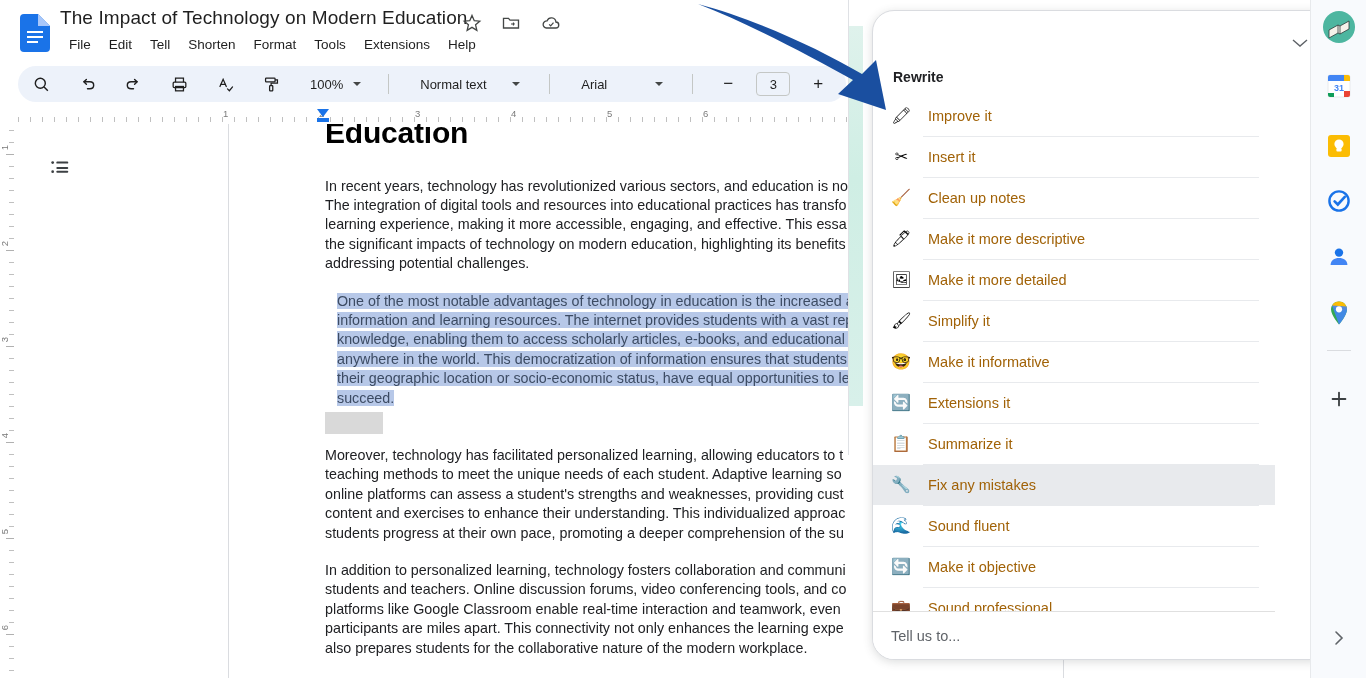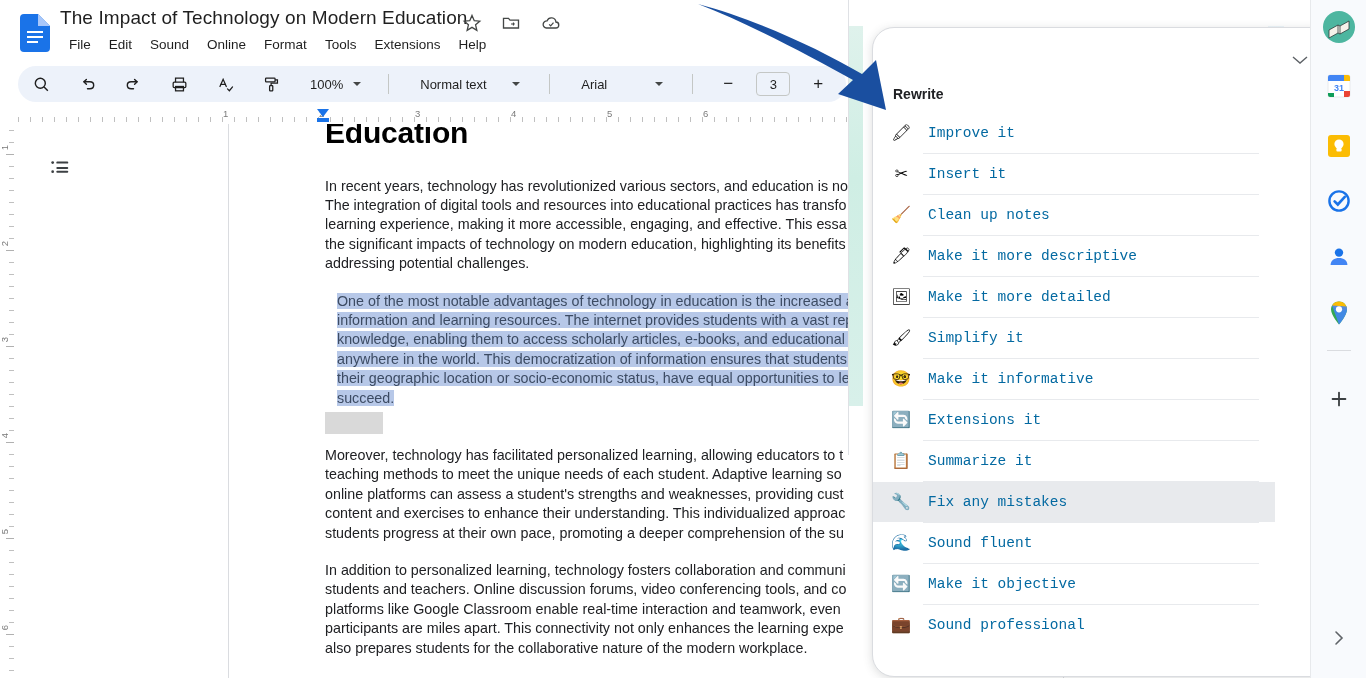--- a/index.html
+++ b/index.html
@@ -132,41 +132,41 @@
     position:absolute; left:0px; top:26px; width:14px; height:380px;
     background:linear-gradient(180deg,#dff2ec 0%, #cfeee4 40%, #d8f0ea 100%);
   }
   .gem-strip-r {
     position:absolute; right:4px; top:26px; width:16px; height:380px;
     background:linear-gradient(180deg,#eef6fb 0%, #86e8c2 38%, #10d4a8 72%, #0ed2a6 100%);
   }
 
   
   .popup {
-    position:absolute; left:872px; top:27px; width:460px; height:650px;
+    position:absolute; left:872px; top:10px; width:460px; height:650px;
     background:#fff; border:1px solid #dadce0; border-radius:22px;
     box-shadow:0 2px 10px rgba(60,64,67,0.18);
     overflow:hidden;
   }
   .popup-chevron { position:absolute; right:22px; top:24px; width:18px; height:12px; cursor:pointer; color:#5f6368; }
   .popup-title {
     position:absolute; left:20px; top:58px; font-size:14px; font-weight:bold; color:#202124;
   }
   .popup-list {
     position:absolute; left:0px; top:85px; width:402px; height:524px; overflow:hidden;
   }
   .mrow {
     position:relative; display:flex; align-items:center; height:40px; padding:0 16px 0 18px; cursor:pointer;
   }
   .mrow.active { background:#e8eaed; }
   .mrow .mico {
     width:21px; height:21px; margin-right:16px; flex:0 0 auto; display:flex; align-items:center; justify-content:center;
     font-size:16px; line-height:1;
   }
-  .mrow .mlabel { font-size:14.5px; color:#0369a1; white-space:nowrap;font-family:Liberation Mono, monospace; }
+  .mrow .mlabel { font-size:14.5px; color:#a16207; white-space:nowrap; }
   .mdiv { height:1px; background:#e8eaed; margin:0 16px 0 50px; }
 
   .popup-footer {
     position:absolute; left:0; bottom:0; width:402px; height:48px; border-top:1px solid #e0e0e0;
     display:flex; align-items:center; padding-left:18px; background:#fff;
   }
   .popup-footer .ph { font-size:14.5px; color:#5f6368; }
 
   
   .pop-sb { position:absolute; right:2px; top:14px; width:15px; height:596px; background:#fafafa; border-left:1px solid #eee;}
@@ -220,22 +220,22 @@
         <svg width="22" height="20" viewBox="0 0 24 24" fill="none" stroke="#444746" stroke-width="1.6">
           <path d="M6.5 18h11a3.6 3.6 0 0 0 .4-7.2A5.5 5.5 0 0 0 7.3 9.4 4.3 4.3 0 0 0 6.5 18z"></path>
           <path d="M9.8 13.6l1.8 1.8 3.4-3.8" stroke-width="1.5"></path>
         </svg>
       </span>
     </div>
 
     <div class="menubar">
       <div class="mitem">File</div>
       <div class="mitem">Edit</div>
-      <div class="mitem">Sound</div>
-      <div class="mitem">Online</div>
+      <div class="mitem">Tell</div>
+      <div class="mitem">Shorten</div>
       <div class="mitem">Format</div>
       <div class="mitem">Tools</div>
       <div class="mitem">Extensions</div>
       <div class="mitem">Help</div>
     </div>
   </div>
 
   <div class="toolbar">
 
     <div class="tb-btn">
@@ -653,20 +653,23 @@
     <div class="pop-sb">
       <div class="pop-sb-up">
           <span class="tri-up"></span>
         </div>
       <div class="pop-sb-thumb"></div>
       <div class="pop-sb-dn">
           <span class="tri-dn"></span>
         </div>
     </div>
 
+    <div class="popup-footer">
+      <span class="ph">Tell us to...</span>
+    </div>
   </div>
 
   <svg class="arrow-anno" viewBox="0 0 240 130">
     <path d="M8 8 C 60 28, 120 60, 163 84 L 148 98 L 196 114 L 186 64 L 172 78 C 128 52, 62 22, 8 8 Z" fill="#1a4fa0"></path>
   </svg>
 
   <div class="rail">
 
     <div class="rail-item" style="top:10px; width:34px; height:34px; left:11px;">
       <svg width="32" height="32" viewBox="0 0 32 32">

